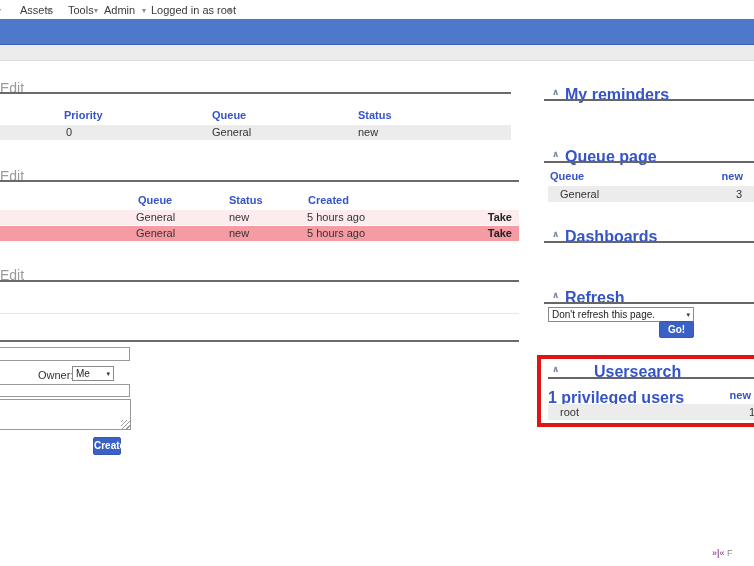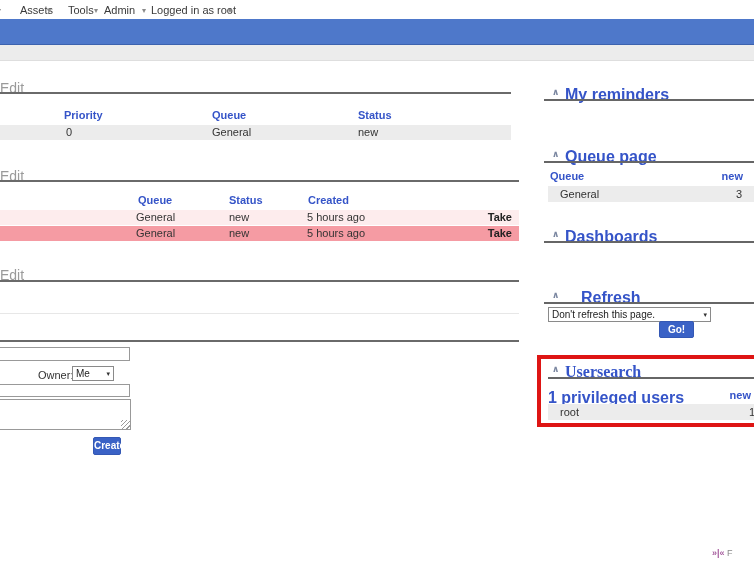--- a/index.html
+++ b/index.html
@@ -136,33 +136,33 @@
 <div class="abs side-row" style="left:548px; top:186px; width:206px;">
   <span class="abs td" style="left:12px; top:2px;">General</span>
   <span class="abs td" style="right:12px; top:2px;">3</span>
 </div>
 
 <span class="abs side-caret" style="left:552px; top:229px;">∧</span>
 <span class="abs side-title" style="left:565px; top:228px;">Dashboards</span>
 <div class="abs side-rule" style="left:544px; top:241px; width:210px;"></div>
 
 <span class="abs side-caret" style="left:552px; top:290px;">∧</span>
-<span class="abs side-title" style="left:565px; top:289px;margin-left:16px;">Refresh</span>
+<span class="abs side-title" style="left:565px; top:289px;">Refresh</span>
 <div class="abs side-rule" style="left:544px; top:302px; width:210px;"></div>
 
-<div class="abs fake-select" style="left:548px; top:307px; width:163px;">
+<div class="abs fake-select" style="left:548px; top:307px; width:146px;">
   <span>Don't refresh this page.</span>
   <span class="sel-caret">▾</span>
 </div>
 <div class="abs btn-blue" style="left:659px; top:321px; width:35px; height:17px;">Go!</div>
 
 <div class="abs annotation" style="left:537px; top:355px; width:230px; height:72px;"></div>
 
 <span class="abs side-caret" style="left:552px; top:364px;">∧</span>
-<span class="abs side-title" style="left:565px; top:363px;font-family:Liberation Serif, serif;">Usersearch</span>
+<span class="abs side-title" style="left:594px; top:363px;">Usersearch</span>
 <div class="abs side-rule" style="left:548px; top:377px; width:206px;"></div>
 
 <span class="abs blue-bold" style="left:548px; top:389px;">1 privileged users</span>
 <span class="abs th" style="right:3px; top:389px;">new</span>
 <div class="abs side-row" style="left:548px; top:404px; width:210px;">
   <span class="abs td" style="left:12px; top:2px;">root</span>
   <span class="abs td" style="right:3px; top:2px;">1</span>
 </div>
 
 <span class="abs footer-logo" style="left:712px; top:548px;">»|«</span>

